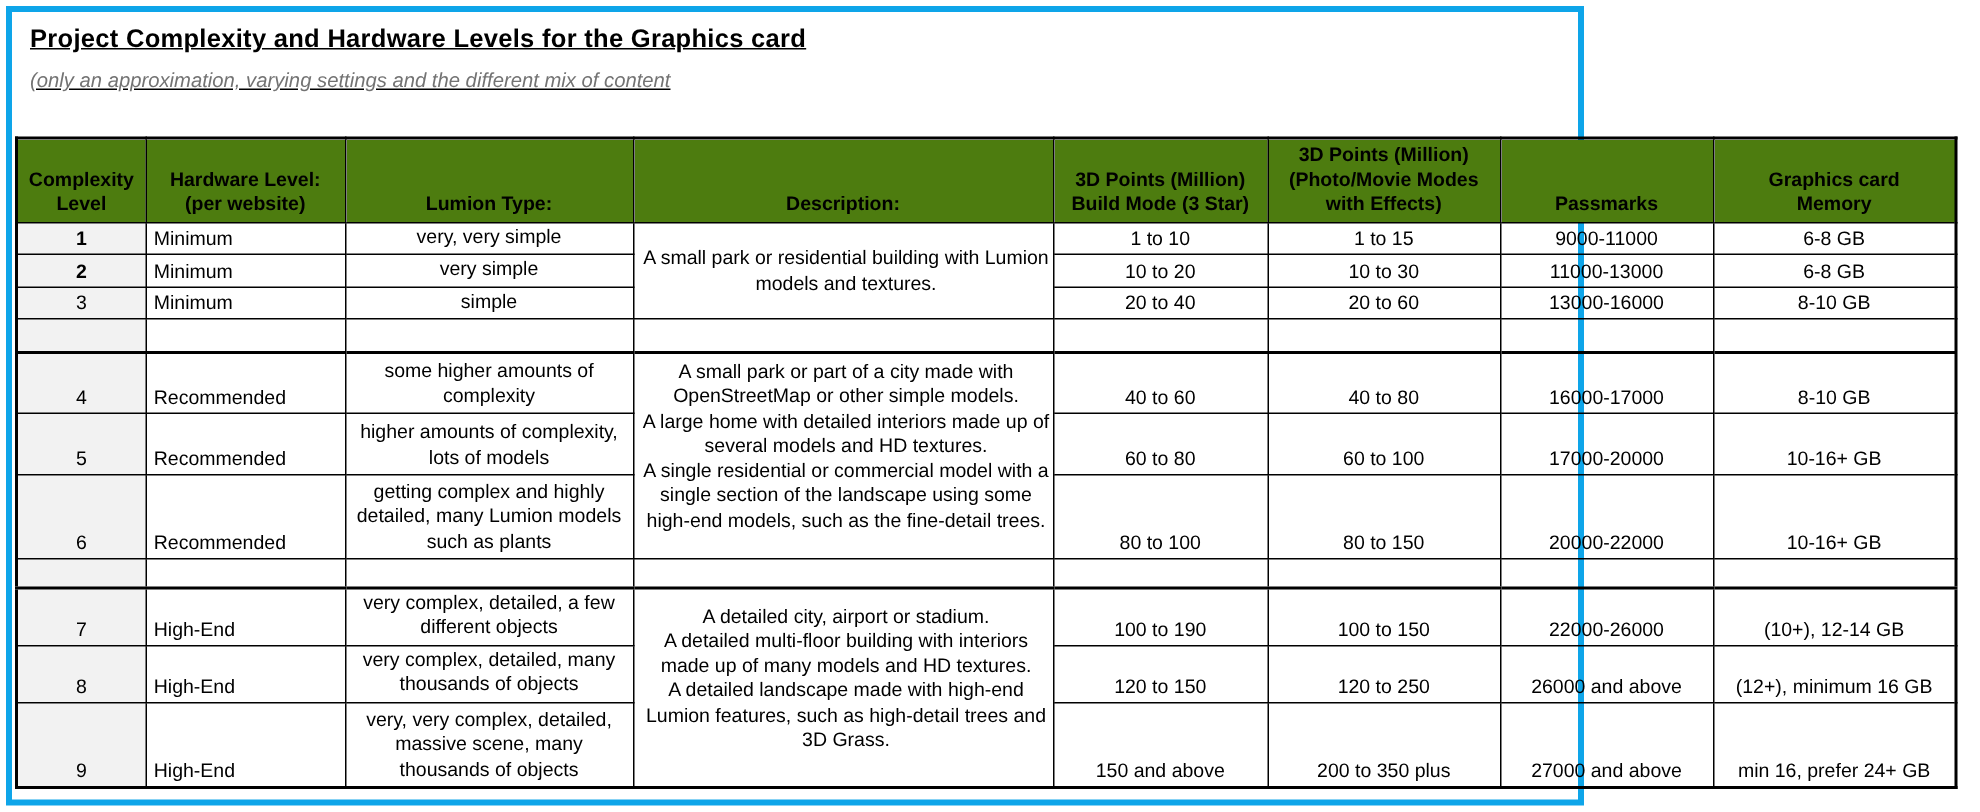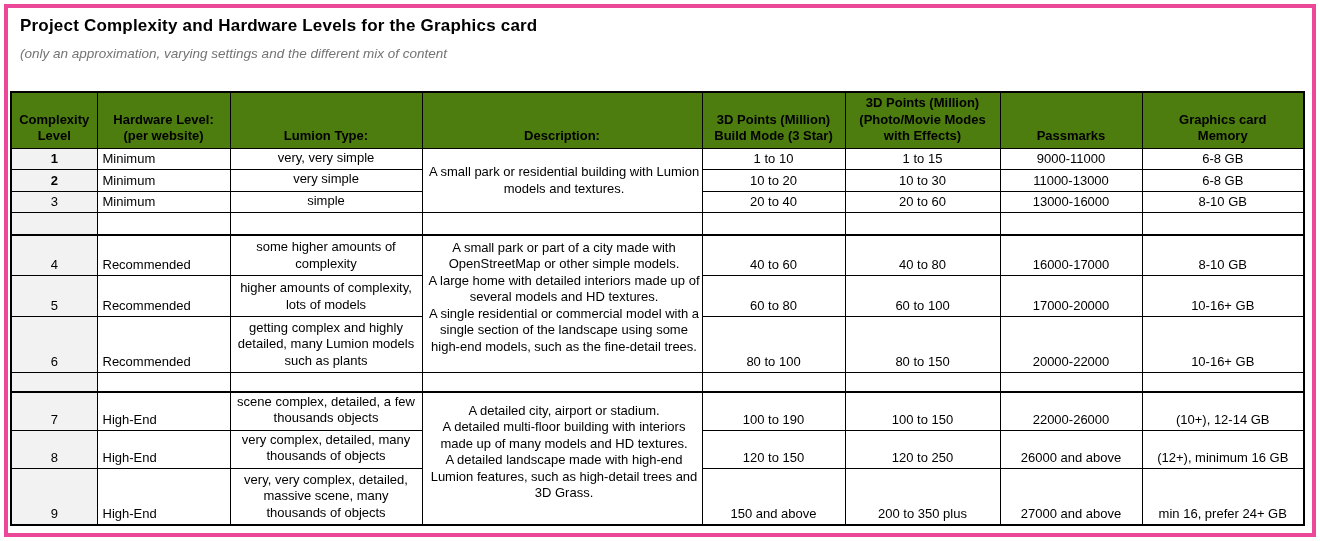--- a/index.html
+++ b/index.html
@@ -5,23 +5,24 @@
   * { box-sizing: border-box; }
   html, body { margin: 0; padding: 0; background: #ffffff; }
   body {
     width: 1320px; height: 541px;
     font-family: "Liberation Sans", sans-serif;
     color: #000;
   }
   .page { position: relative; width: 1320px; height: 541px; background: #fff; }
   .frame {
     position: absolute; left: 4px; top: 4px;
-    width: 1312px; height: 533px;
-    border: 4px solid #ec4899;
+    width: 1052px; height: 533px;
+    border: 4px solid #0ea5e9;
     background: #fff;
+    text-decoration: underline;
   }
   .header-block { padding: 8px 0 0 12px; }
   .page-title {
     font-size: 17px; font-weight: bold; color: #000;
     margin: 0 0 7px 0; letter-spacing: 0.2px;
   }
   .subtitle-line {
     font-size: 13.5px; font-style: italic; color: #737373;
     line-height: 21px; white-space: pre-wrap;
   }
@@ -173,21 +174,21 @@
         <td></td>
         <td></td>
         <td></td>
         <td></td>
         <td></td>
       </tr>
 
       <tr class="group-top" style="height:35px">
         <td class="lvl">7</td>
         <td class="hw">High-End</td>
-        <td class="pt">scene complex, detailed, a few thousands objects</td>
+        <td class="pt">very complex, detailed, a few different objects</td>
         <td class="desc top2" rowspan="3">A detailed city, airport or stadium.
 A detailed multi-floor building with interiors made up of many models and HD textures.
 A detailed landscape made with high-end Lumion features, such as high-detail trees and 3D Grass.</td>
         <td class="num">100 to 190</td>
         <td class="num">100 to 150</td>
         <td class="num">22000-26000</td>
         <td class="num">(10+), 12-14 GB</td>
       </tr>
       <tr style="height:36px">
         <td class="lvl">8</td>

